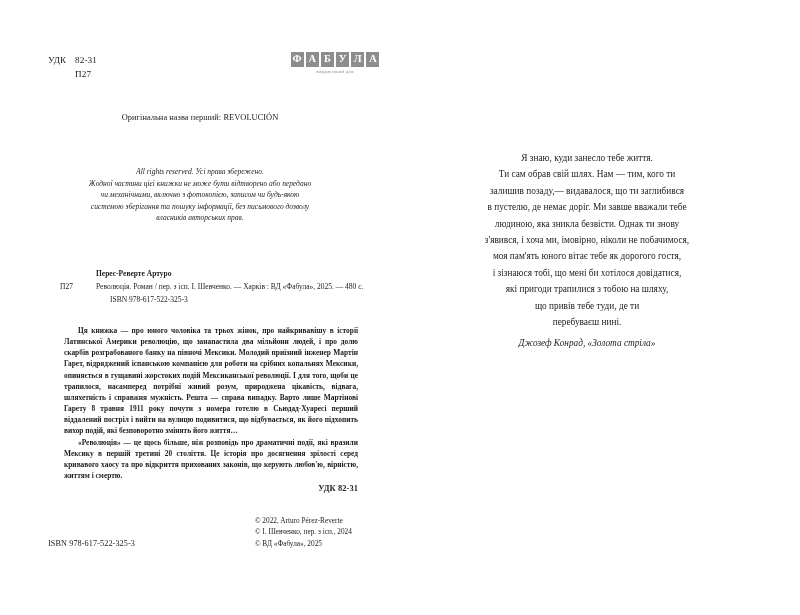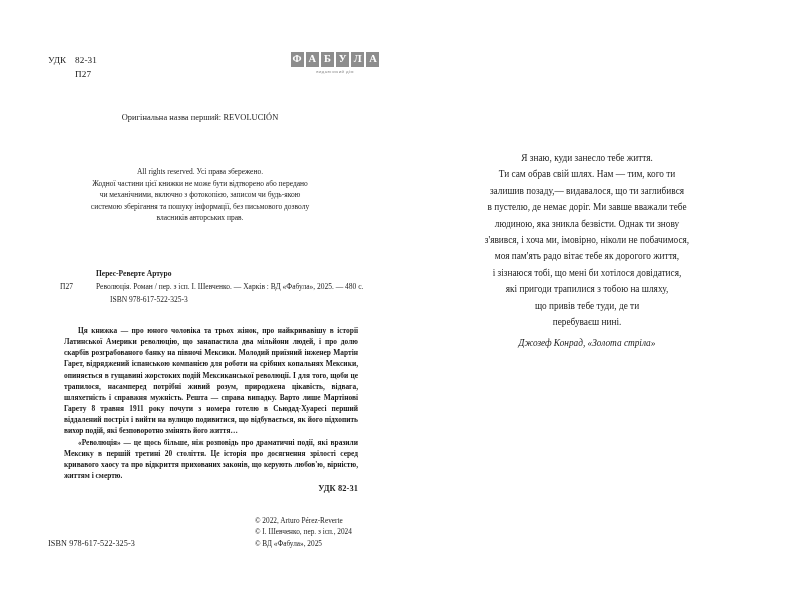--- a/index.html
+++ b/index.html
@@ -80,20 +80,21 @@
     text-align: center;
     font-size: 8.4px;
     letter-spacing: 0.05px;
   }
 
   .rights-block {
     position: absolute;
     left: 50px; top: 166px;
     width: 300px;
     text-align: center;
+    font-style: italic;
     font-size: 7.5px;
     line-height: 11.6px;
   }
   .rights-block div { white-space: nowrap; }
 
   .biblio {
     position: absolute;
     left: 60px; top: 268px;
     width: 310px;
     font-size: 7.5px;
@@ -250,21 +251,21 @@
 
   <div class="page-recto">
 
     <div class="epigraph">
       <div>Я знаю, куди занесло тебе життя.</div>
       <div>Ти сам обрав свій шлях. Нам — тим, кого ти</div>
       <div>залишив позаду,— видавалося, що ти заглибився</div>
       <div>в пустелю, де немає доріг. Ми завше вважали тебе</div>
       <div>людиною, яка зникла безвісти. Однак ти знову</div>
       <div>з'явився, і хоча ми, імовірно, ніколи не побачимося,</div>
-      <div>моя пам'ять радо вітає тебе як дорогого життя,</div>
+      <div>моя пам'ять юного вітає тебе як дорогого гостя,</div>
       <div>і зізнаюся тобі, що мені би хотілося довідатися,</div>
       <div>які пригоди трапилися з тобою на шляху,</div>
       <div>що привів тебе туди, де ти</div>
       <div>перебуваєш нині.</div>
     </div>
 
     <div class="epigraph-source">Джозеф Конрад, «Золота стріла»</div>
 
   </div>
 

